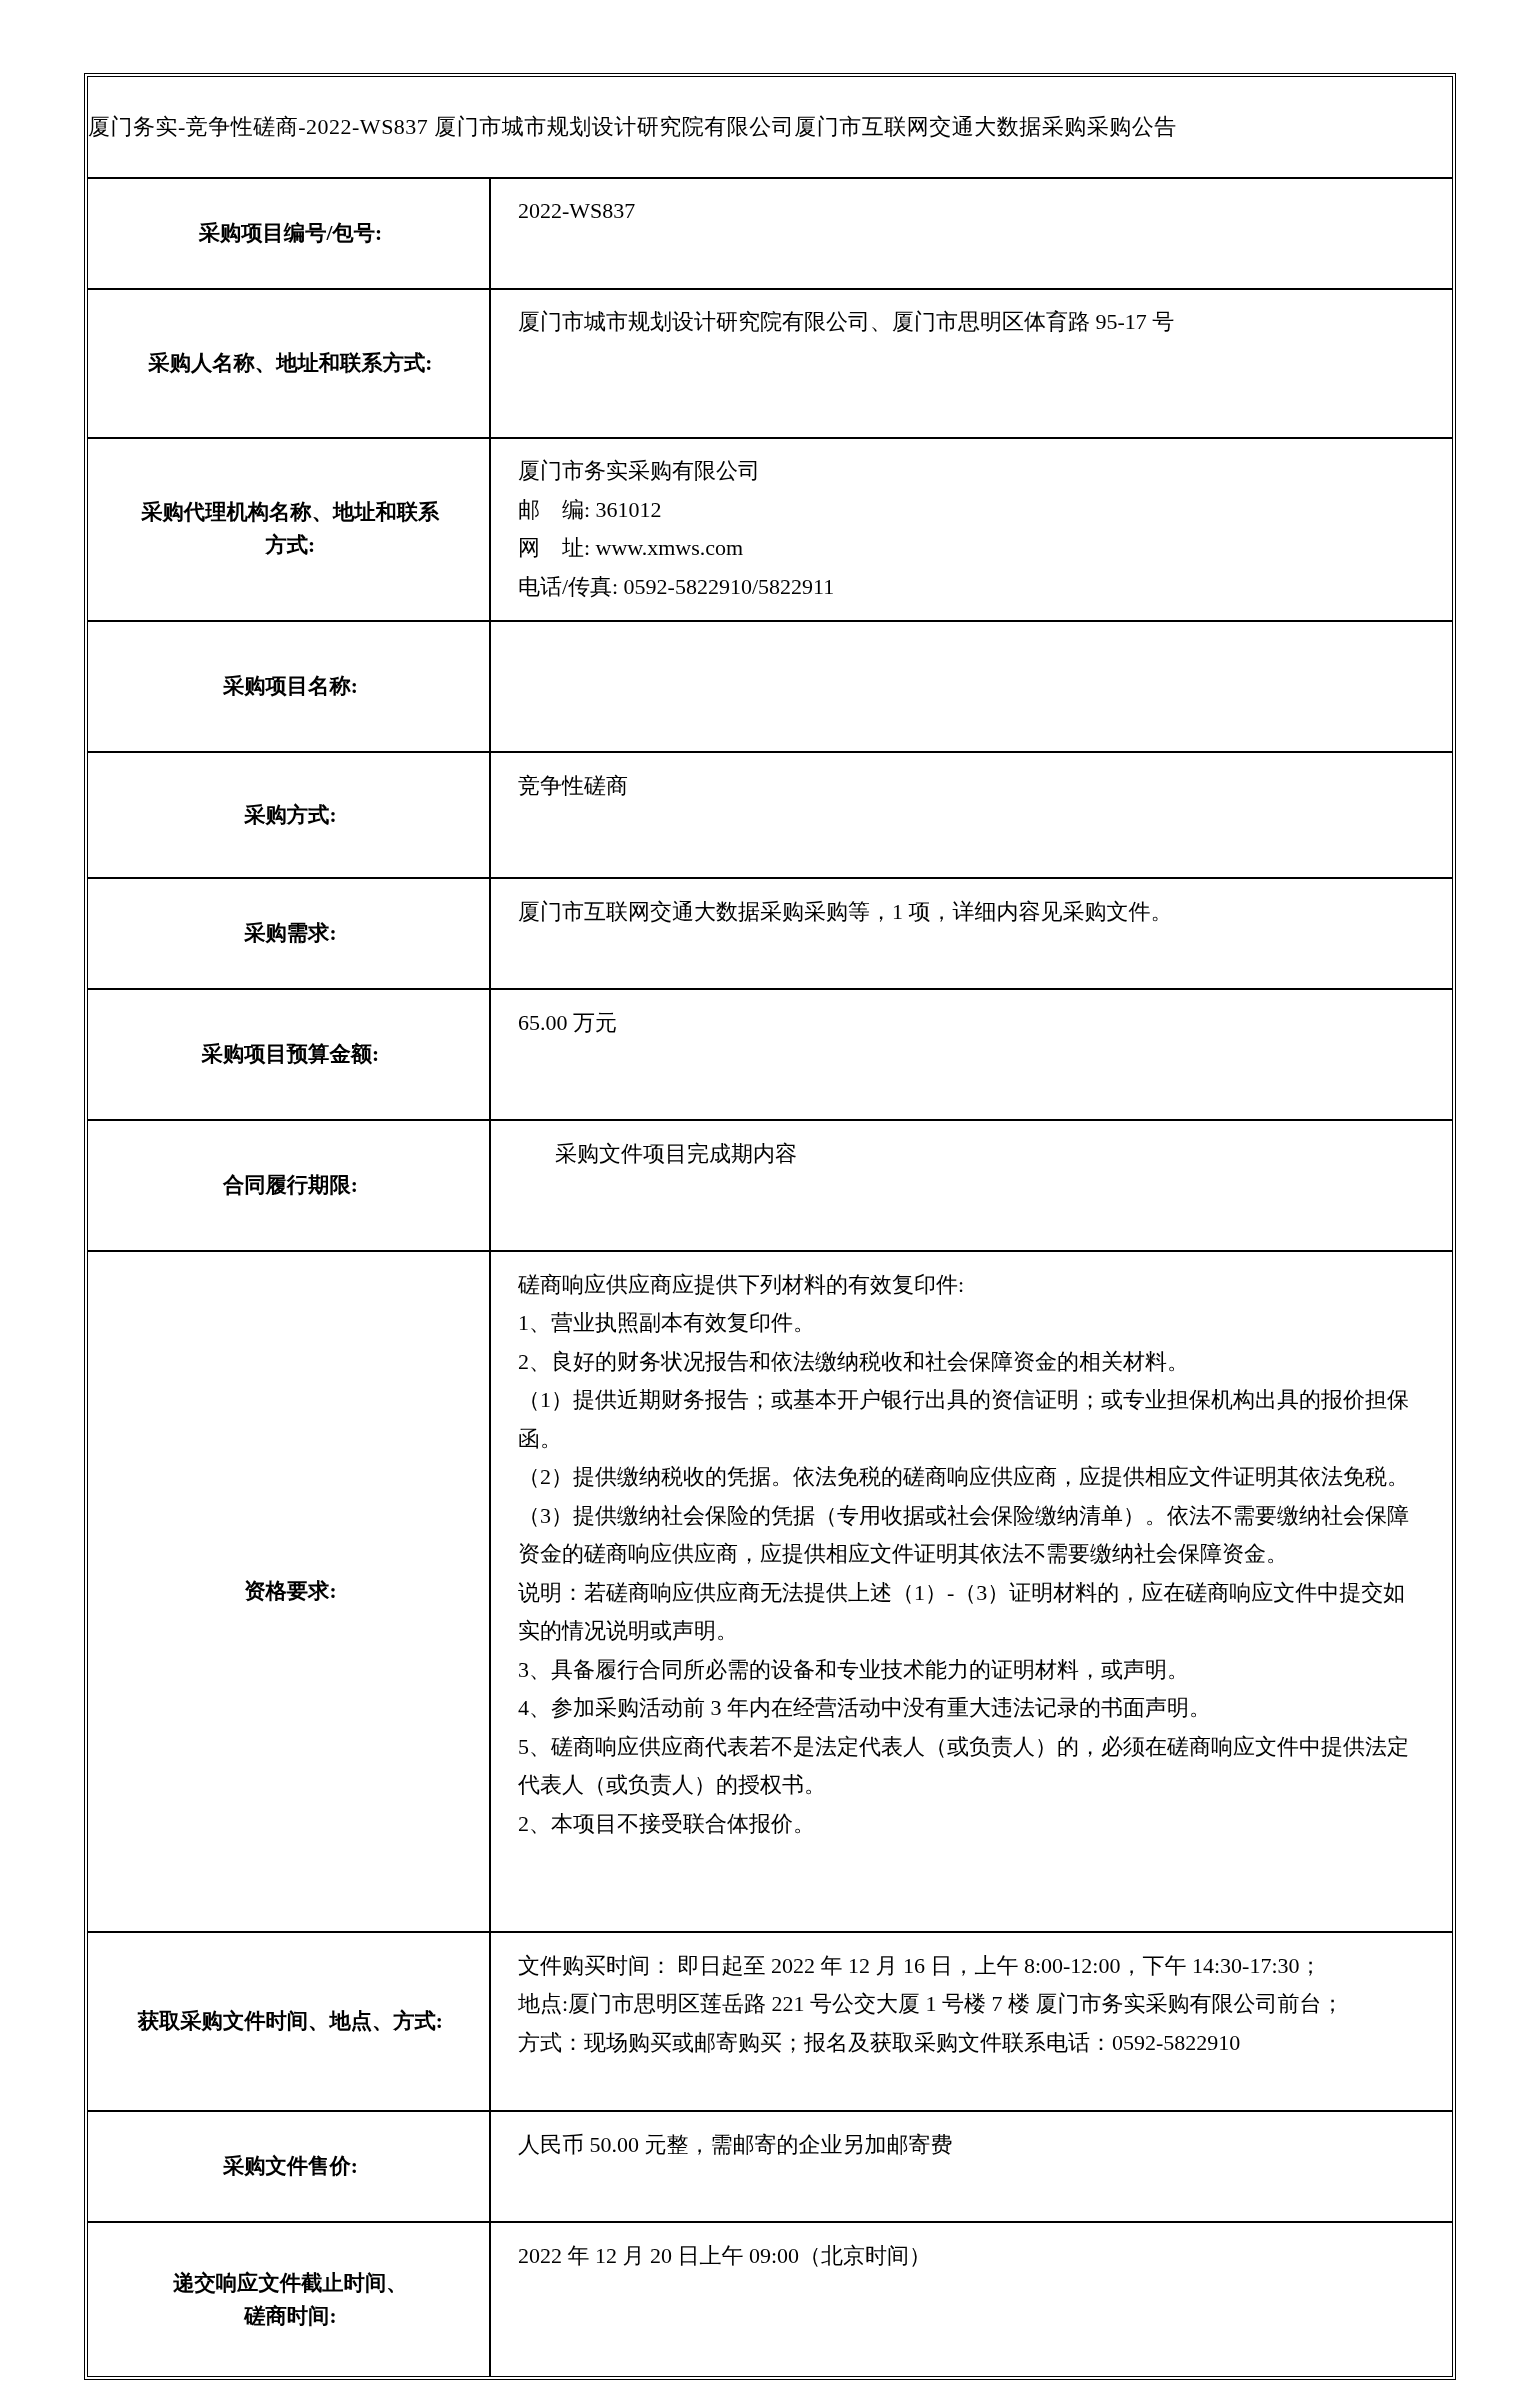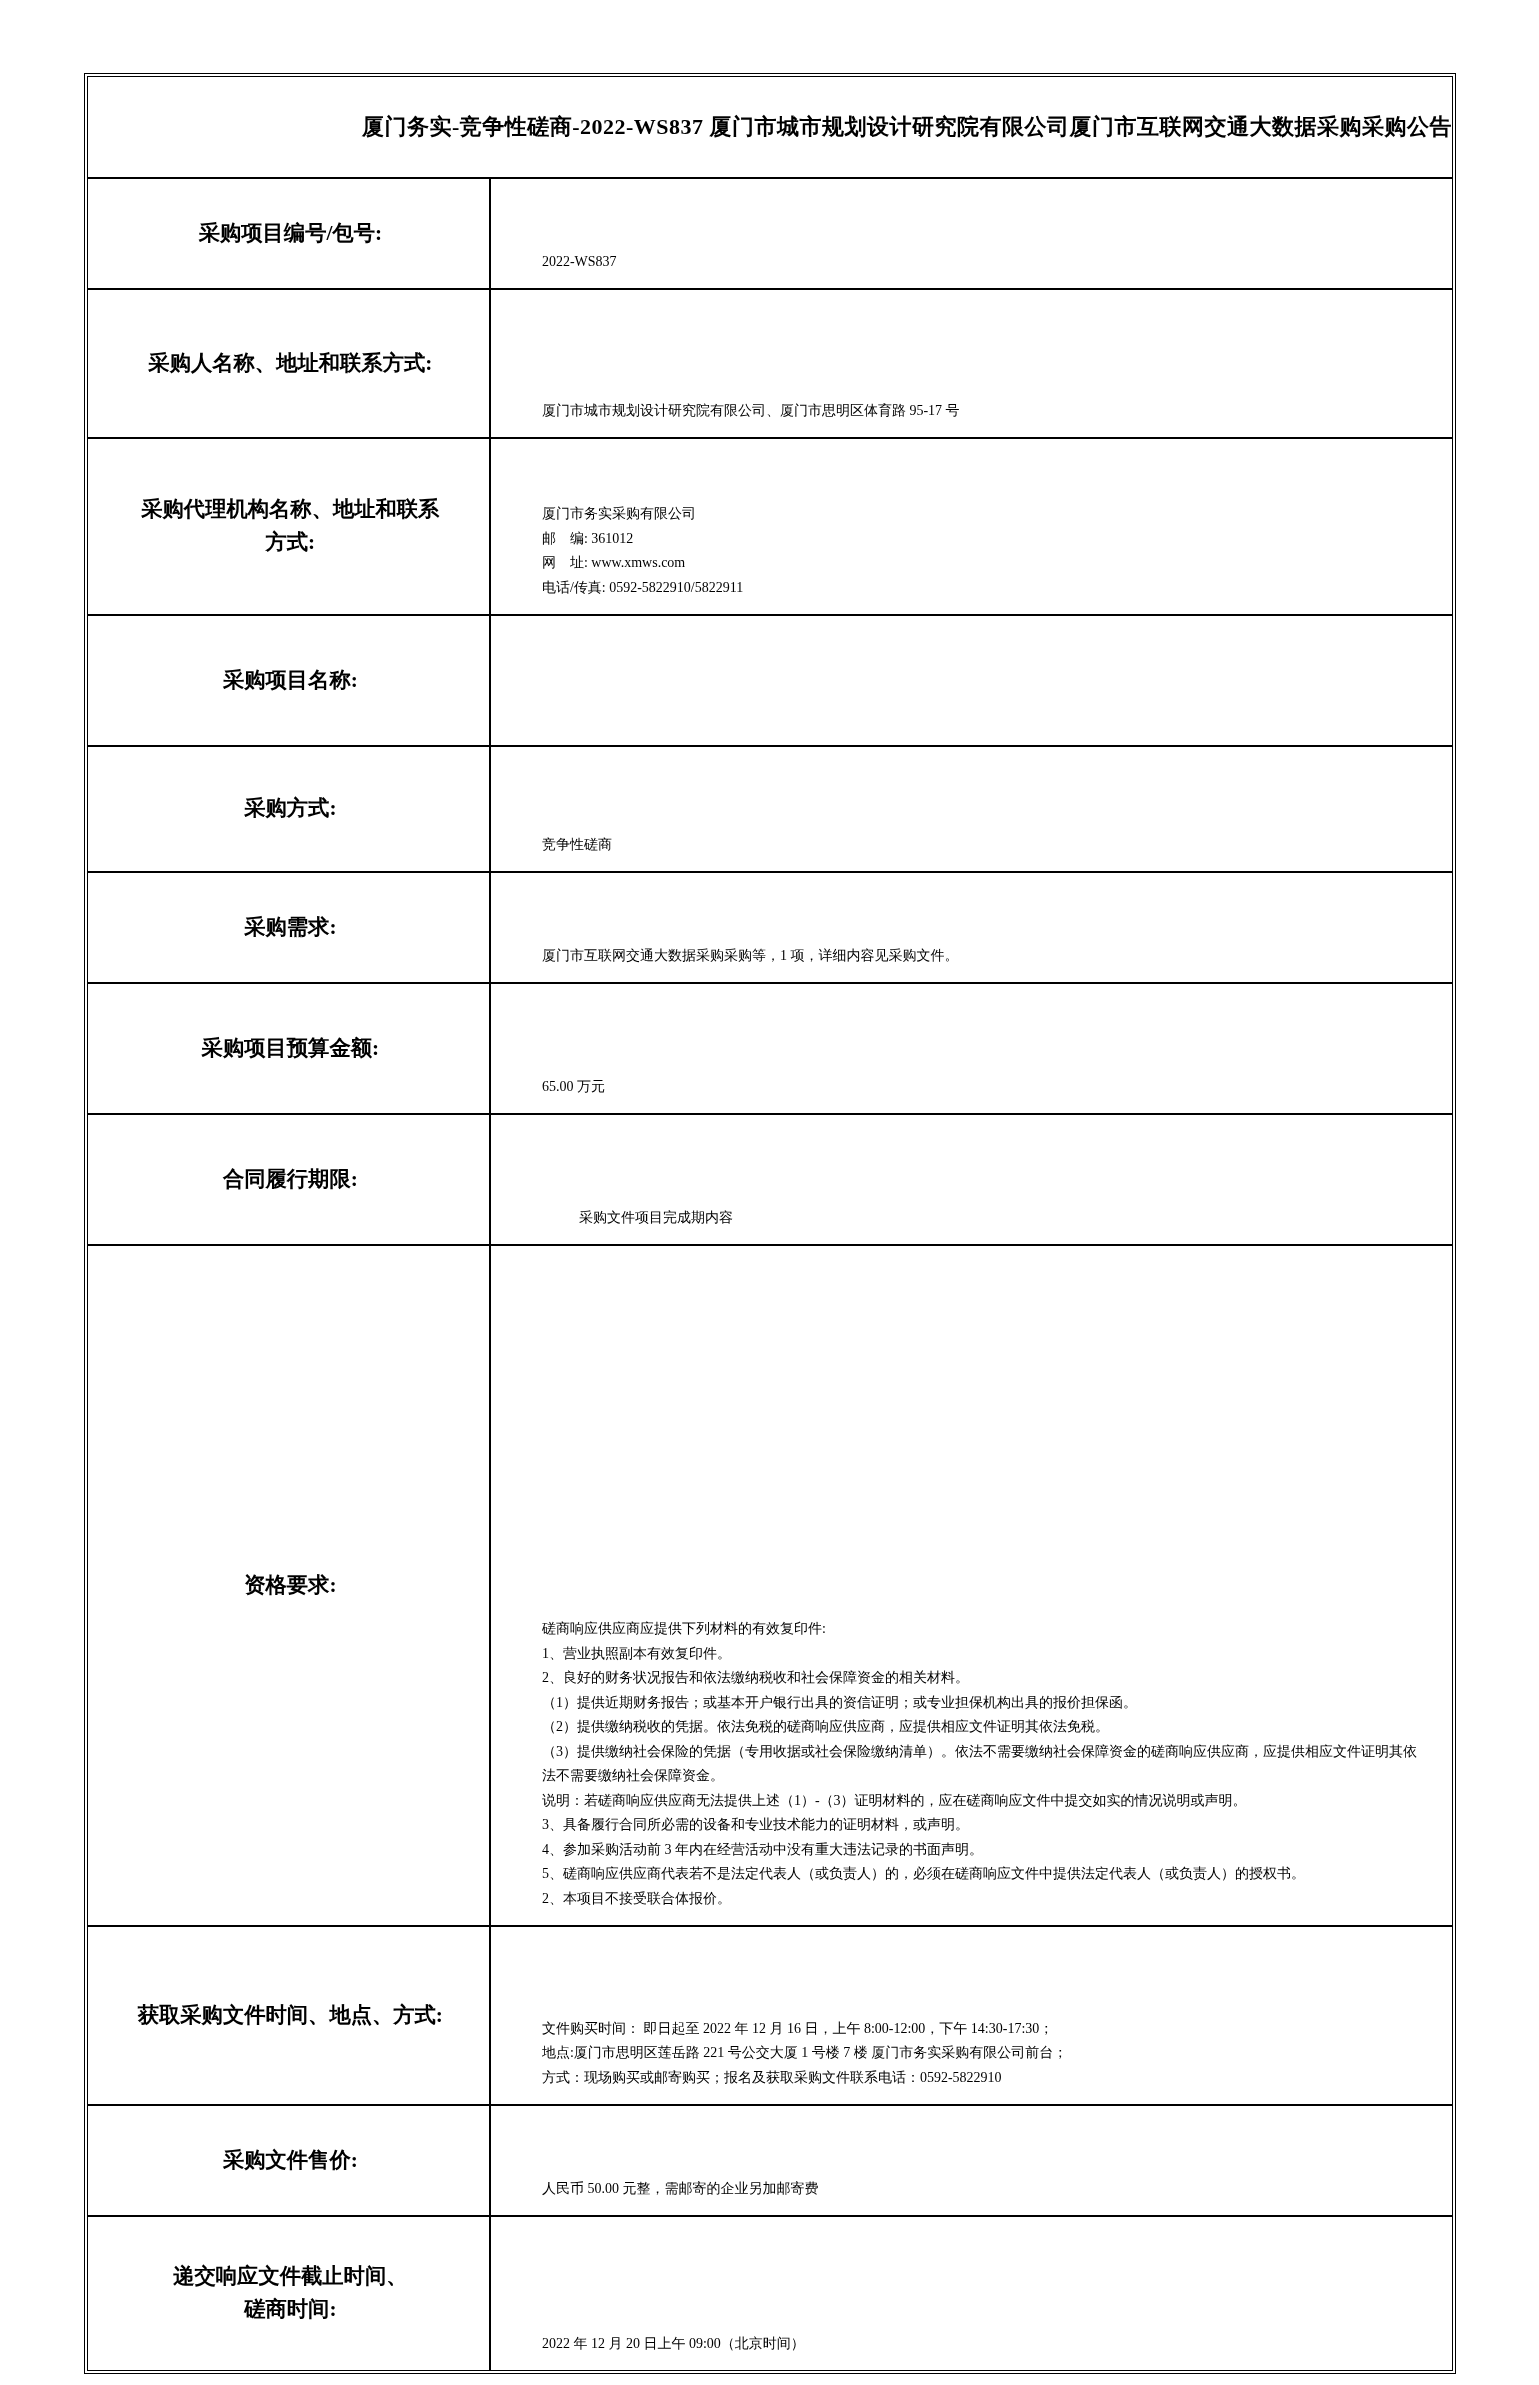--- a/index.html
+++ b/index.html
@@ -31,52 +31,50 @@
     border: 1.9px solid #000;
   }
   .trow {
     display: flex;
     align-items: stretch;
   }
   .trow + .trow {
     border-top: 2.9px solid #000;
   }
   .title-row {
-    justify-content: flex-end;
+    justify-content: flex-start;
     align-items: center;
     min-height: 100px;
     text-align: center;
     font-size: 22px;
     letter-spacing: 0.5px;
-    font-weight: bold;
   }
   .cell-label {
     width: 403px;
     flex: 0 0 403px;
     border-right: 2.9px solid #000;
     box-sizing: border-box;
     display: flex;
     flex-direction: column;
     justify-content: center;
     text-align: center;
     padding: 9.7px 15.5px 9.7px 19.4px;
     font-weight: bold;
     font-size: 21.3px;
     line-height: 1.55;
   }
   .cell-value {
     flex: 1 1 auto;
     box-sizing: border-box;
     display: flex;
     flex-direction: column;
-    justify-content: flex-end;
+    justify-content: flex-start;
     padding: 13.6px 29px 13.6px 27px;
-    font-size: 14px;
+    font-size: 22px;
     line-height: 1.75;
-    margin-left: 24px;
   }
   .cell-value div {
     min-height: 1em;
   }
   
   .h-number   { min-height: 109px; }
   .h-buyer    { min-height: 147px; }
   .h-agency   { min-height: 175px; }
   .h-name     { min-height: 129px; }
   .h-method   { min-height: 124px; }

